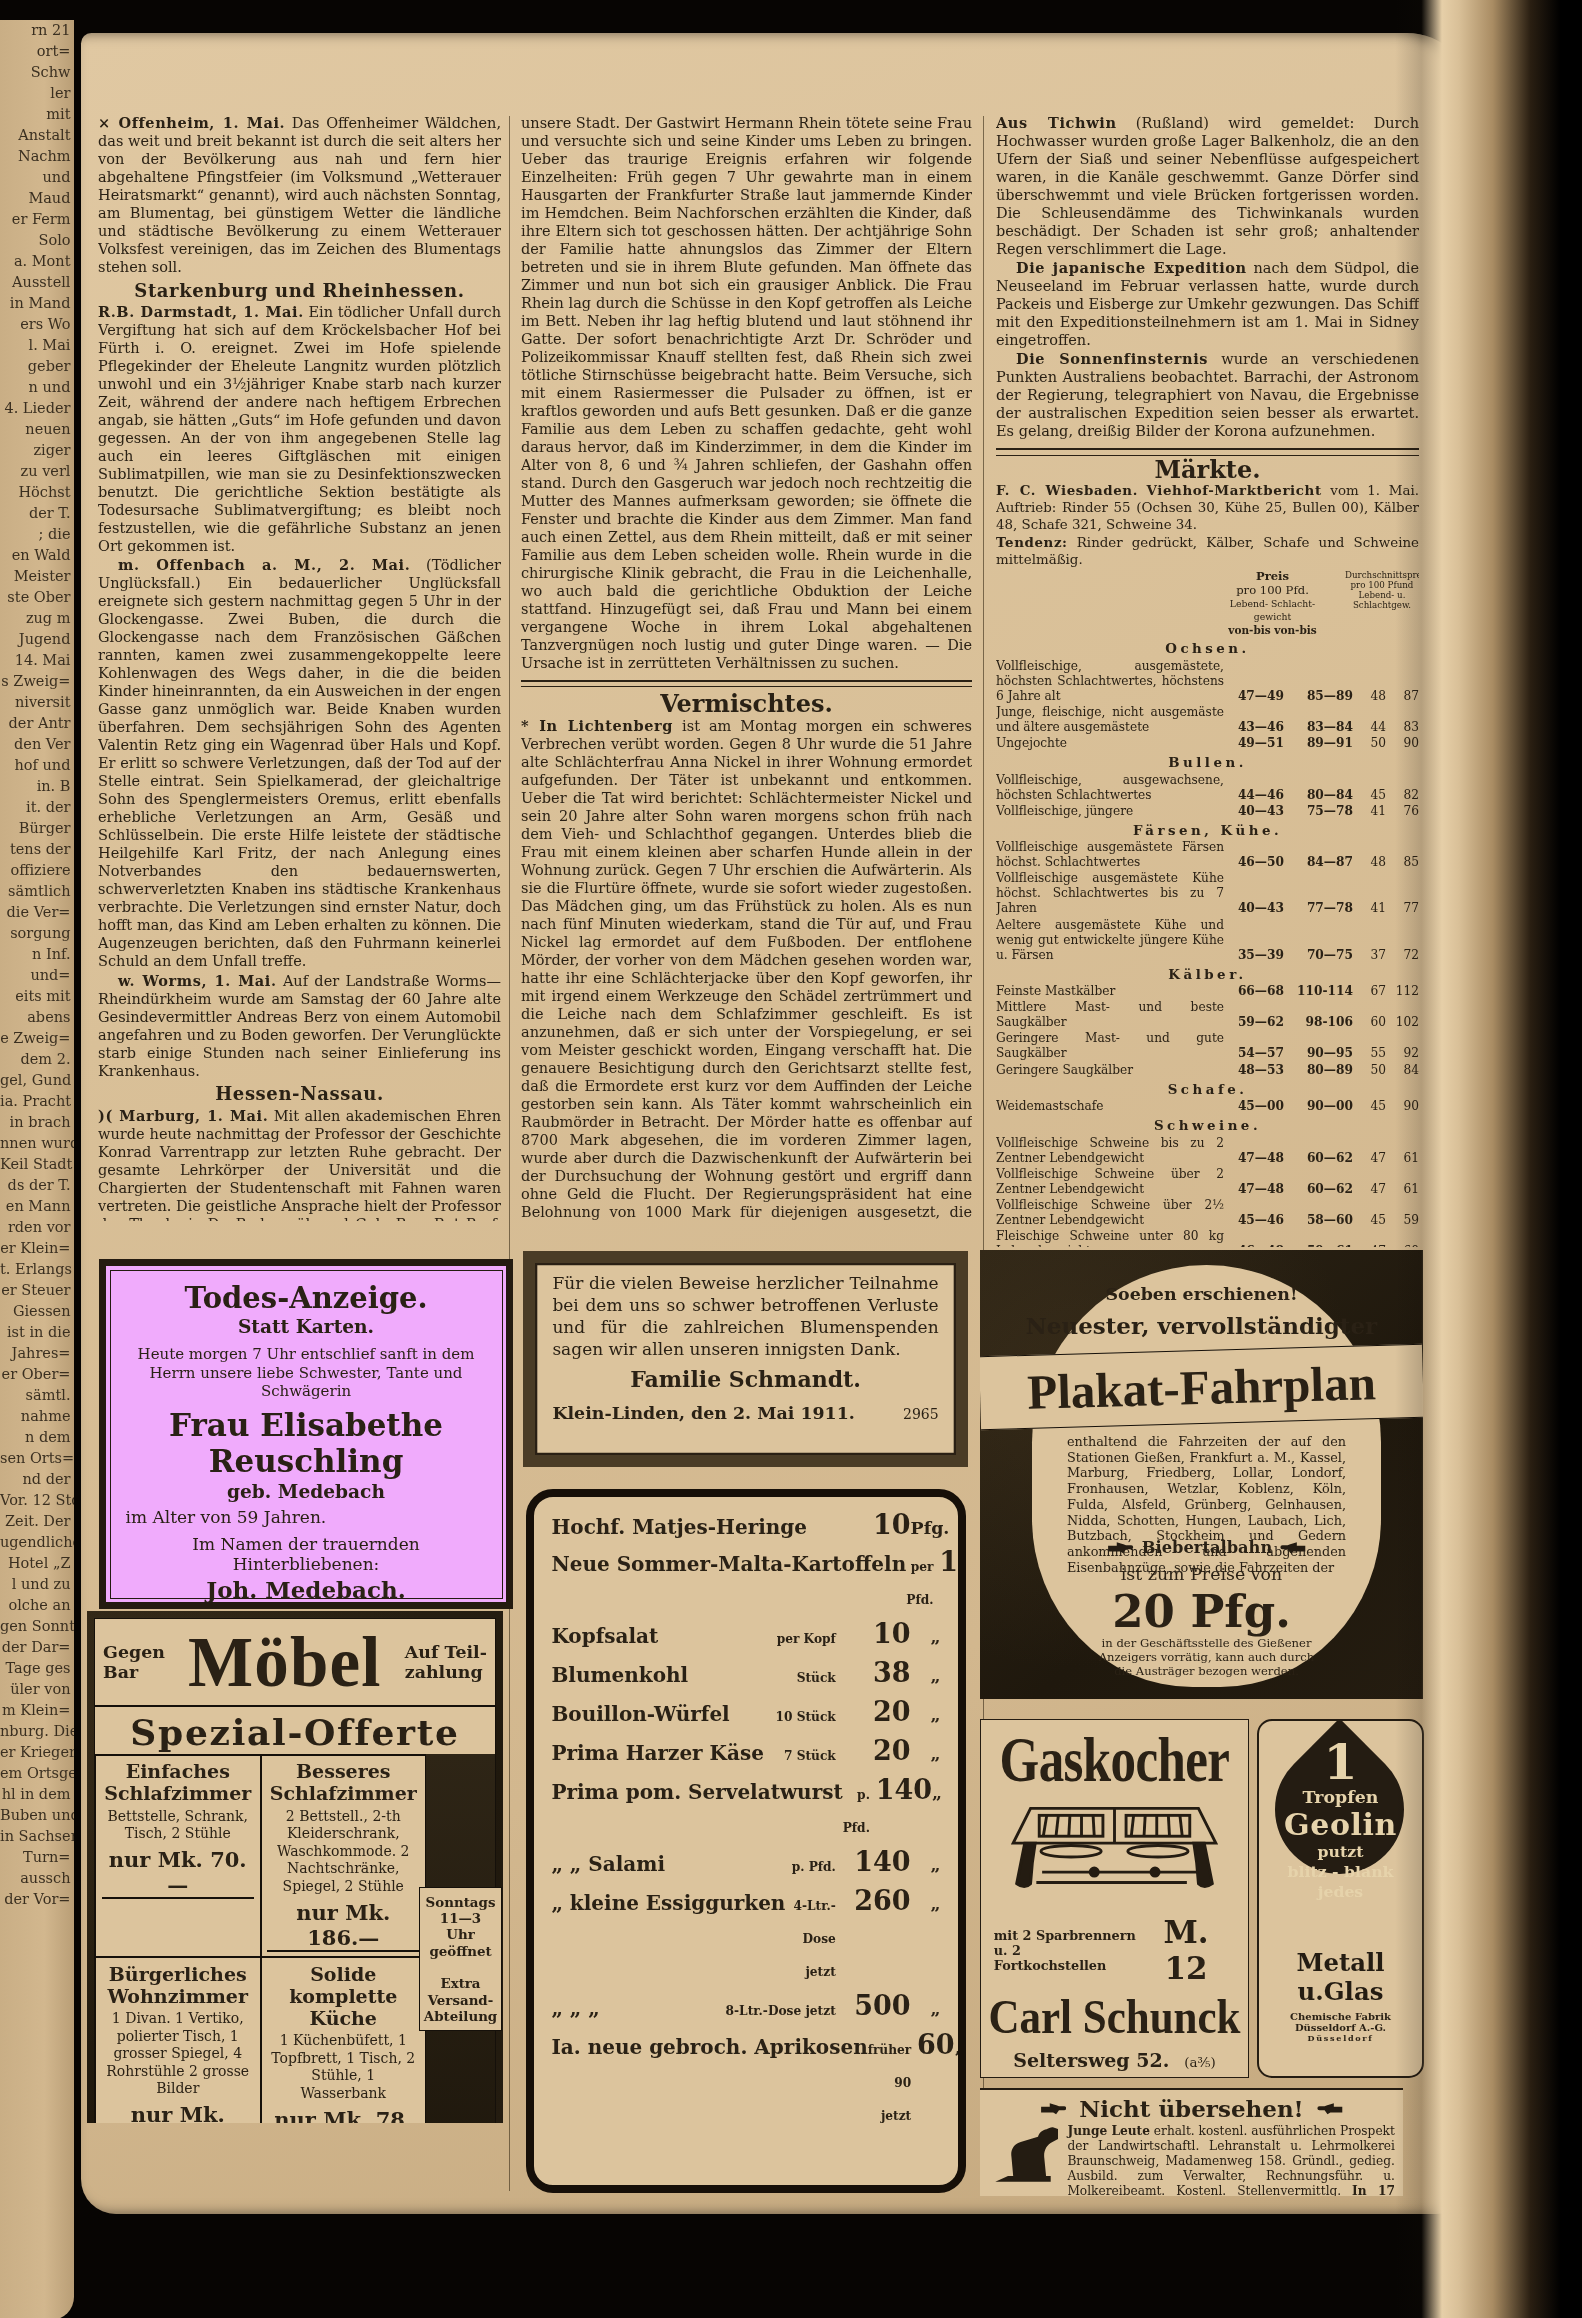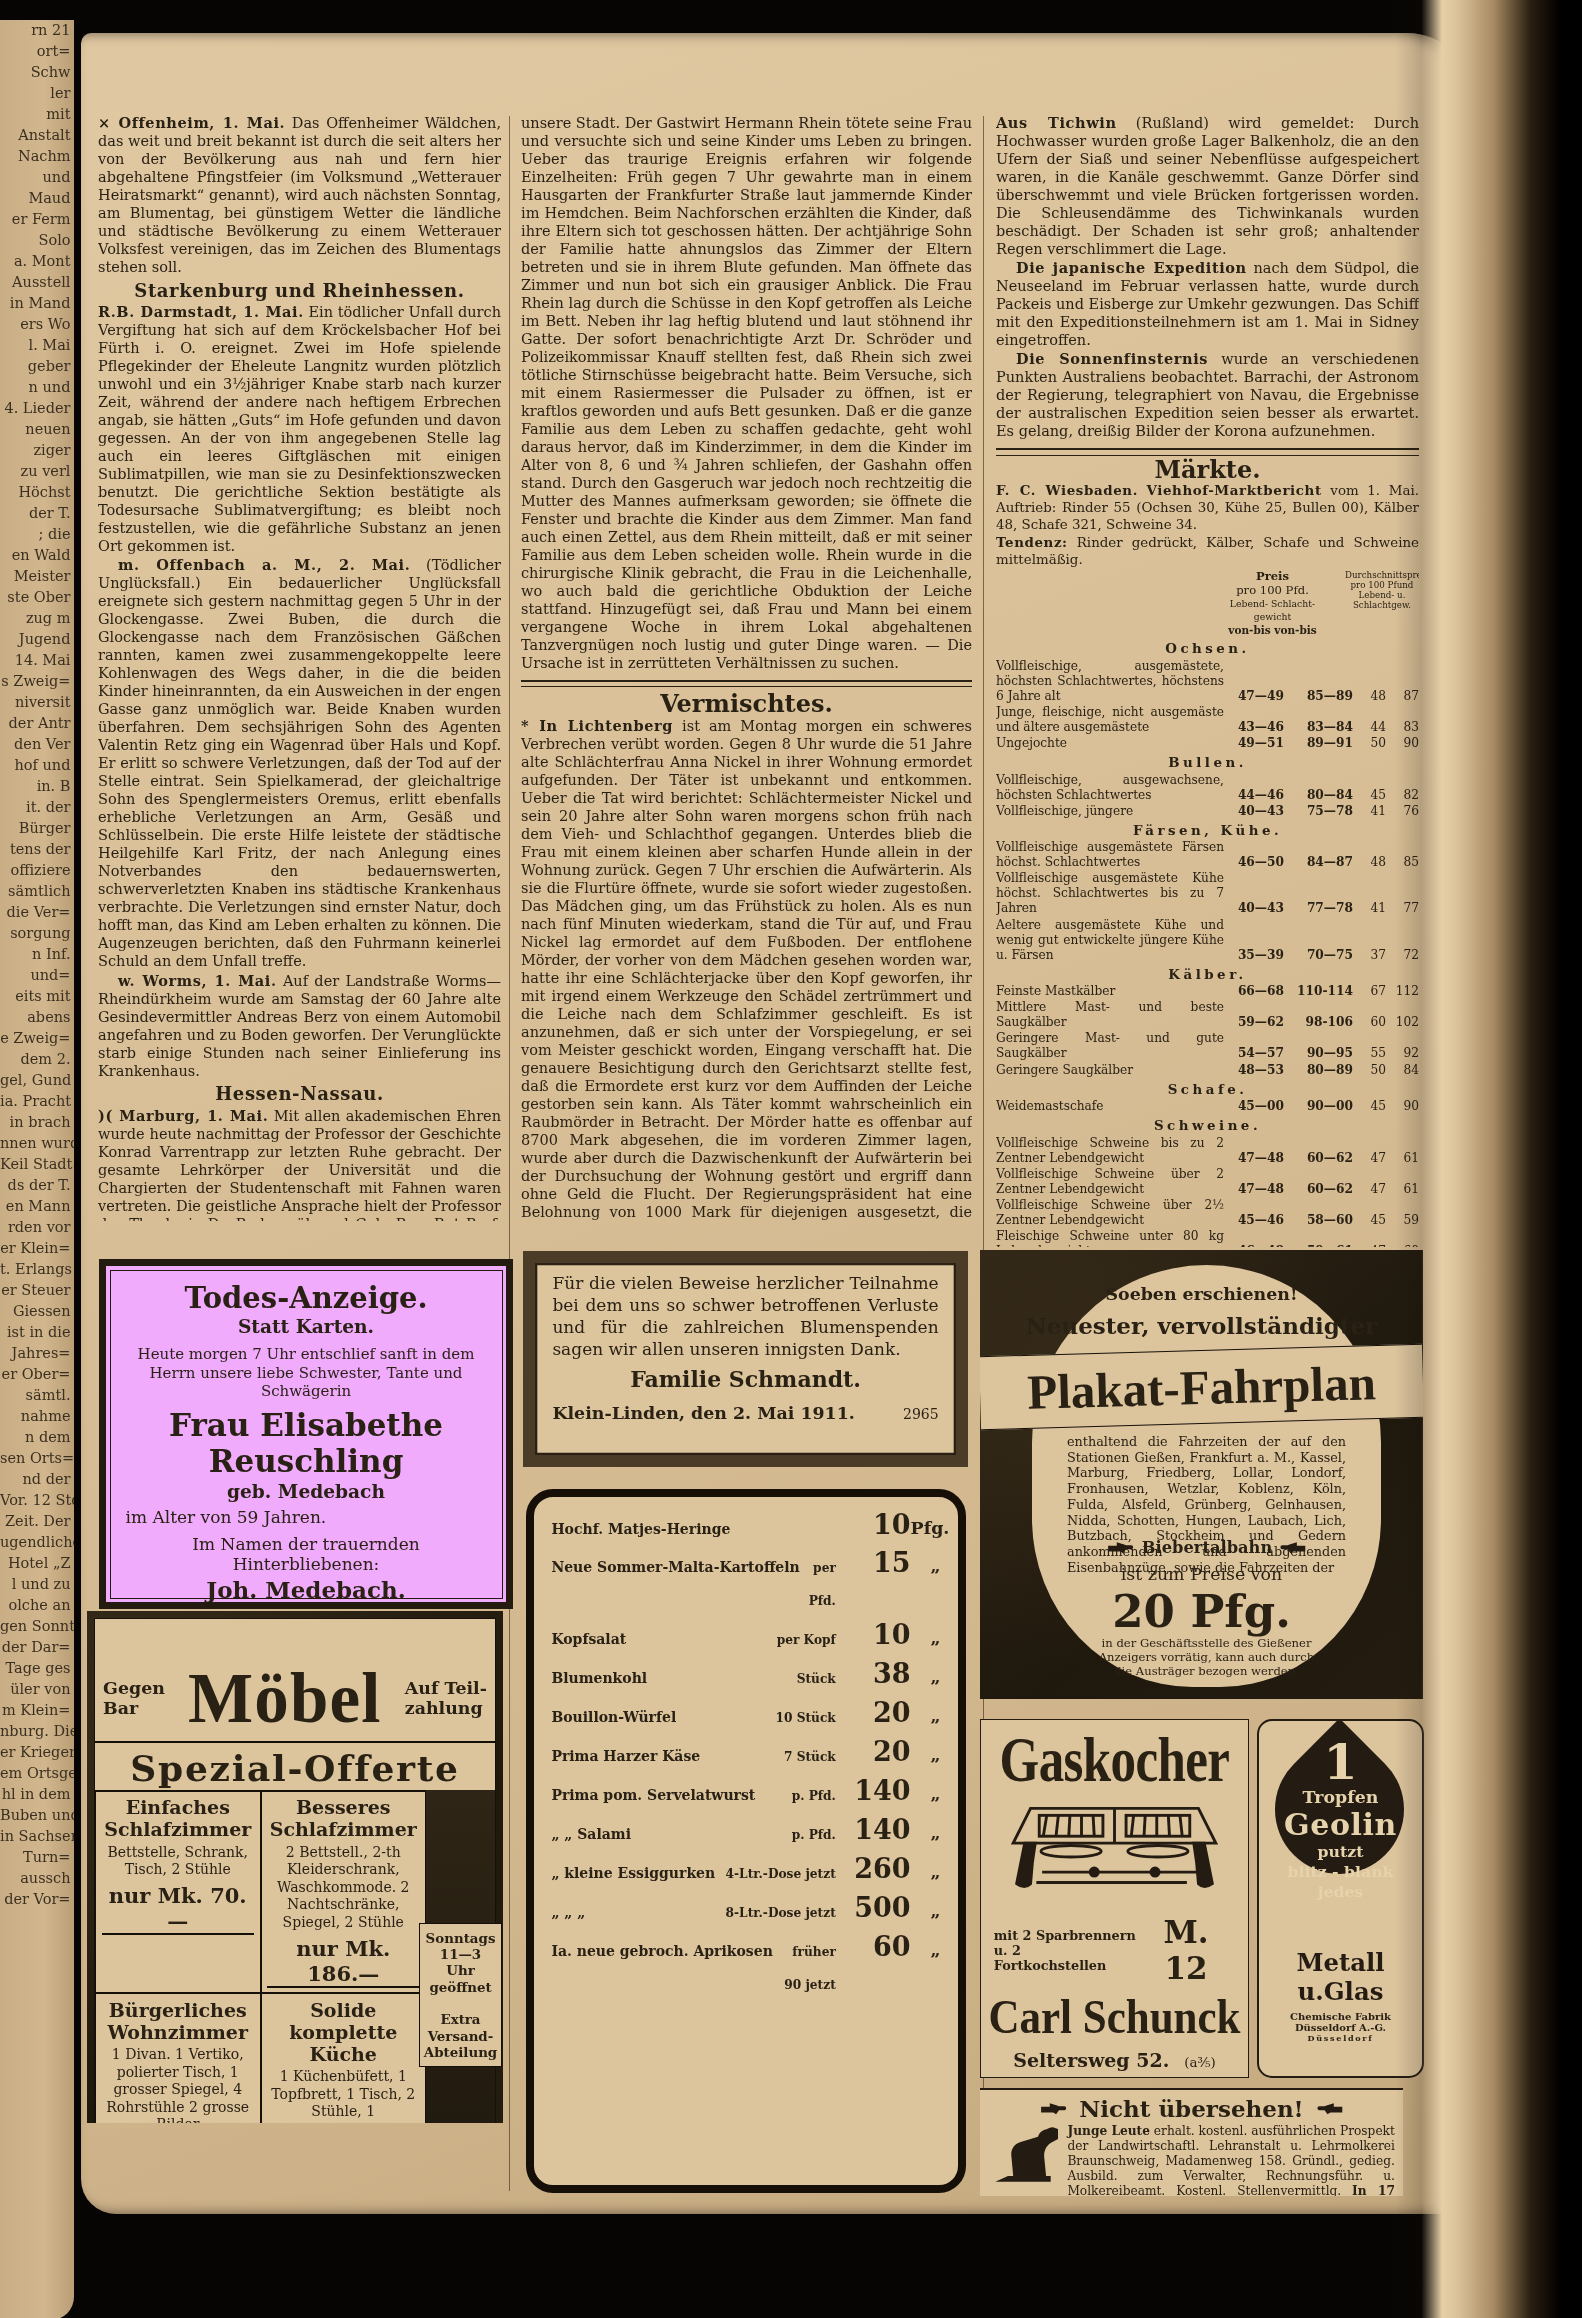--- a/index.html
+++ b/index.html
@@ -48,39 +48,39 @@
   #death .t2{font-size:18.6px;font-weight:bold;margin-top:1.2px;}
   #death .intro{font-size:15px;line-height:18.6px;margin-top:8.1px;text-align:center;}
   #death .nm{font-size:31px;font-weight:bold;margin-top:5.8px;}
   #death .gb{font-size:18.6px;font-weight:bold;margin-top:2.3px;}
   #death .ag{font-size:17px;text-align:left;margin-top:4.7px;}
   #death .fr{font-size:17px;margin-top:7px;}
   #death .sg{font-size:23px;font-weight:bold;margin-top:2.3px;}
   
   #moebel{left:87px;top:1611px;width:416px;height:512px;padding:7px;box-sizing:border-box;}
   #moebel .panel{background:#dcc49d;border:1.2px solid #15100a;}
-  .m-top{display:flex;align-items:center;justify-content:space-between;padding:3.5px 8.1px;border-bottom:2.3px solid #15100a;margin-top:36px;}
+  .m-top{display:flex;align-items:center;justify-content:space-between;padding:3.5px 8.1px;border-bottom:2.3px solid #15100a;}
   .m-top .sml{font-size:17.4px;font-weight:bold;line-height:20px;}
   .m-top .MB{font-size:69px;font-weight:bold;letter-spacing:1.2px;font-family:"Liberation Serif",serif;transform:scaleY(1.05);}
   .m-offer-t{text-align:center;font-size:36px;font-weight:bold;letter-spacing:1.7px;padding:3.5px 0 1.2px;}
   .m-grid{display:grid;grid-template-columns:1fr 1fr;border-top:1.7px solid #15100a;}
   .m-cell{border:1.2px solid #15100a;padding:4.7px 5.8px;text-align:center;min-height:105px;}
   .m-cell .h{font-size:19px;font-weight:bold;}
   .m-cell .t{font-size:14px;line-height:17.4px;margin-top:3.5px;}
   .m-cell .p{font-size:21px;font-weight:bold;margin-top:4.7px;border-bottom:2.3px double #15100a;display:inline-block;}
   
   .m-mid{display:flex;}
   .m-gridwrap{flex:1;}
   .m-side{width:69px;background:linear-gradient(180deg,#2e2516,#1f180d);display:flex;align-items:center;justify-content:center;}
   .m-side .bx{background:#dcc49d;border:1.2px solid #15100a;margin:3.5px;padding:5.8px 3.5px;font-size:13.4px;font-weight:bold;text-align:center;line-height:16.3px;}
   
   #billig{left:526px;top:1489px;width:440px;height:704px;background:#dcc49d;border:8.7px solid #160f08;border-radius:27px;box-sizing:border-box;padding:10.5px 17.4px;}
   #billig .ttl{text-align:center;font-size:56px;font-weight:bold;font-family:"Liberation Serif",serif;margin:2.3px 0 10.5px;}
   .brow{display:flex;align-items:baseline;line-height:33px;}
-  .brow .nm{font-size:14px;font-weight:bold;white-space:nowrap;}
+  .brow .nm{font-size:20px;font-weight:bold;white-space:nowrap;}
   .brow .un{flex:1;text-align:right;font-size:12.2px;font-weight:bold;padding-right:5.8px;white-space:pre-line;}
   .brow .pr{width:69px;text-align:right;font-size:27px;font-weight:bold;}
   .brow .cu{width:30px;text-align:right;font-size:17.4px;font-weight:bold;}
   
   #fahrplan{left:980px;top:1250px;width:443px;height:449px;}
   #fahrplan .balloon{position:absolute;left:52px;top:15px;width:349px;height:422px;background:#dcc49d;
       border-radius:50% 50% 46% 46% / 42% 42% 40% 40%;}
   #fahrplan .l1{position:absolute;top:34px;left:0;right:0;text-align:center;font-size:17.4px;font-weight:bold;}
   #fahrplan .l2{position:absolute;top:62px;left:0;right:0;text-align:center;font-size:23px;font-weight:bold;}
   #fahrplan .banner{position:absolute;left:0px;top:100px;width:443px;height:72px;background:#dcc49d;

